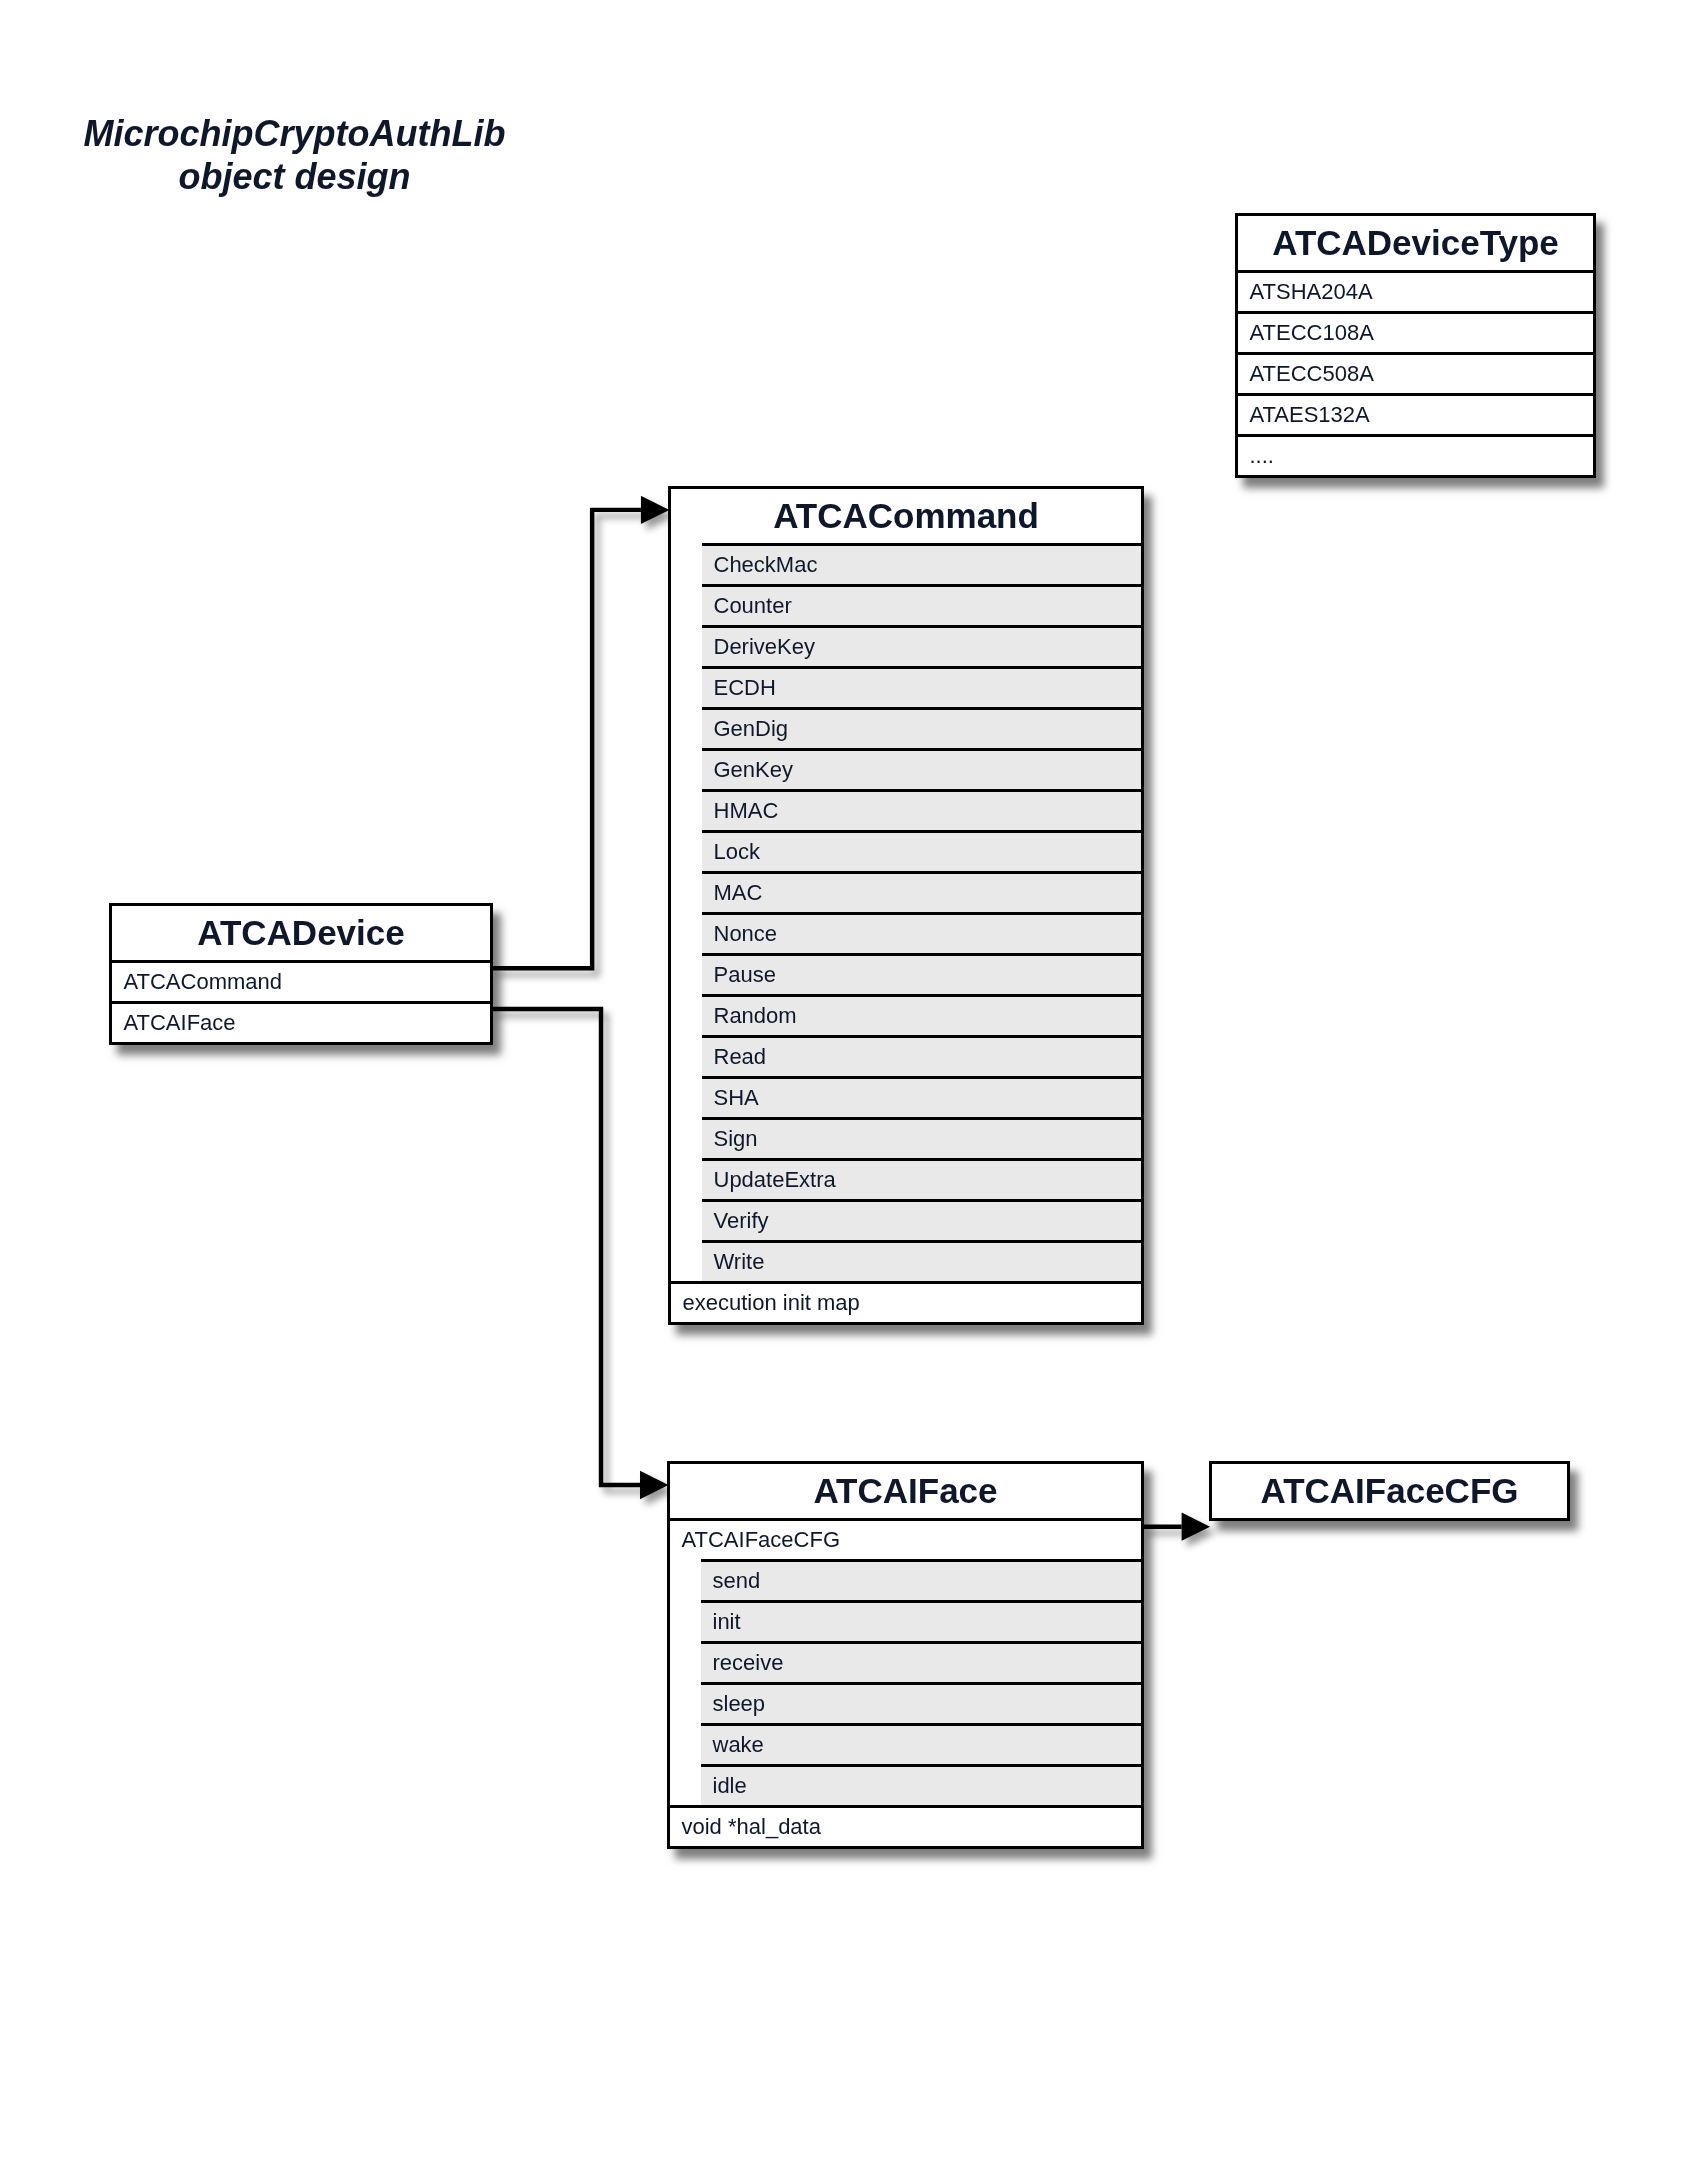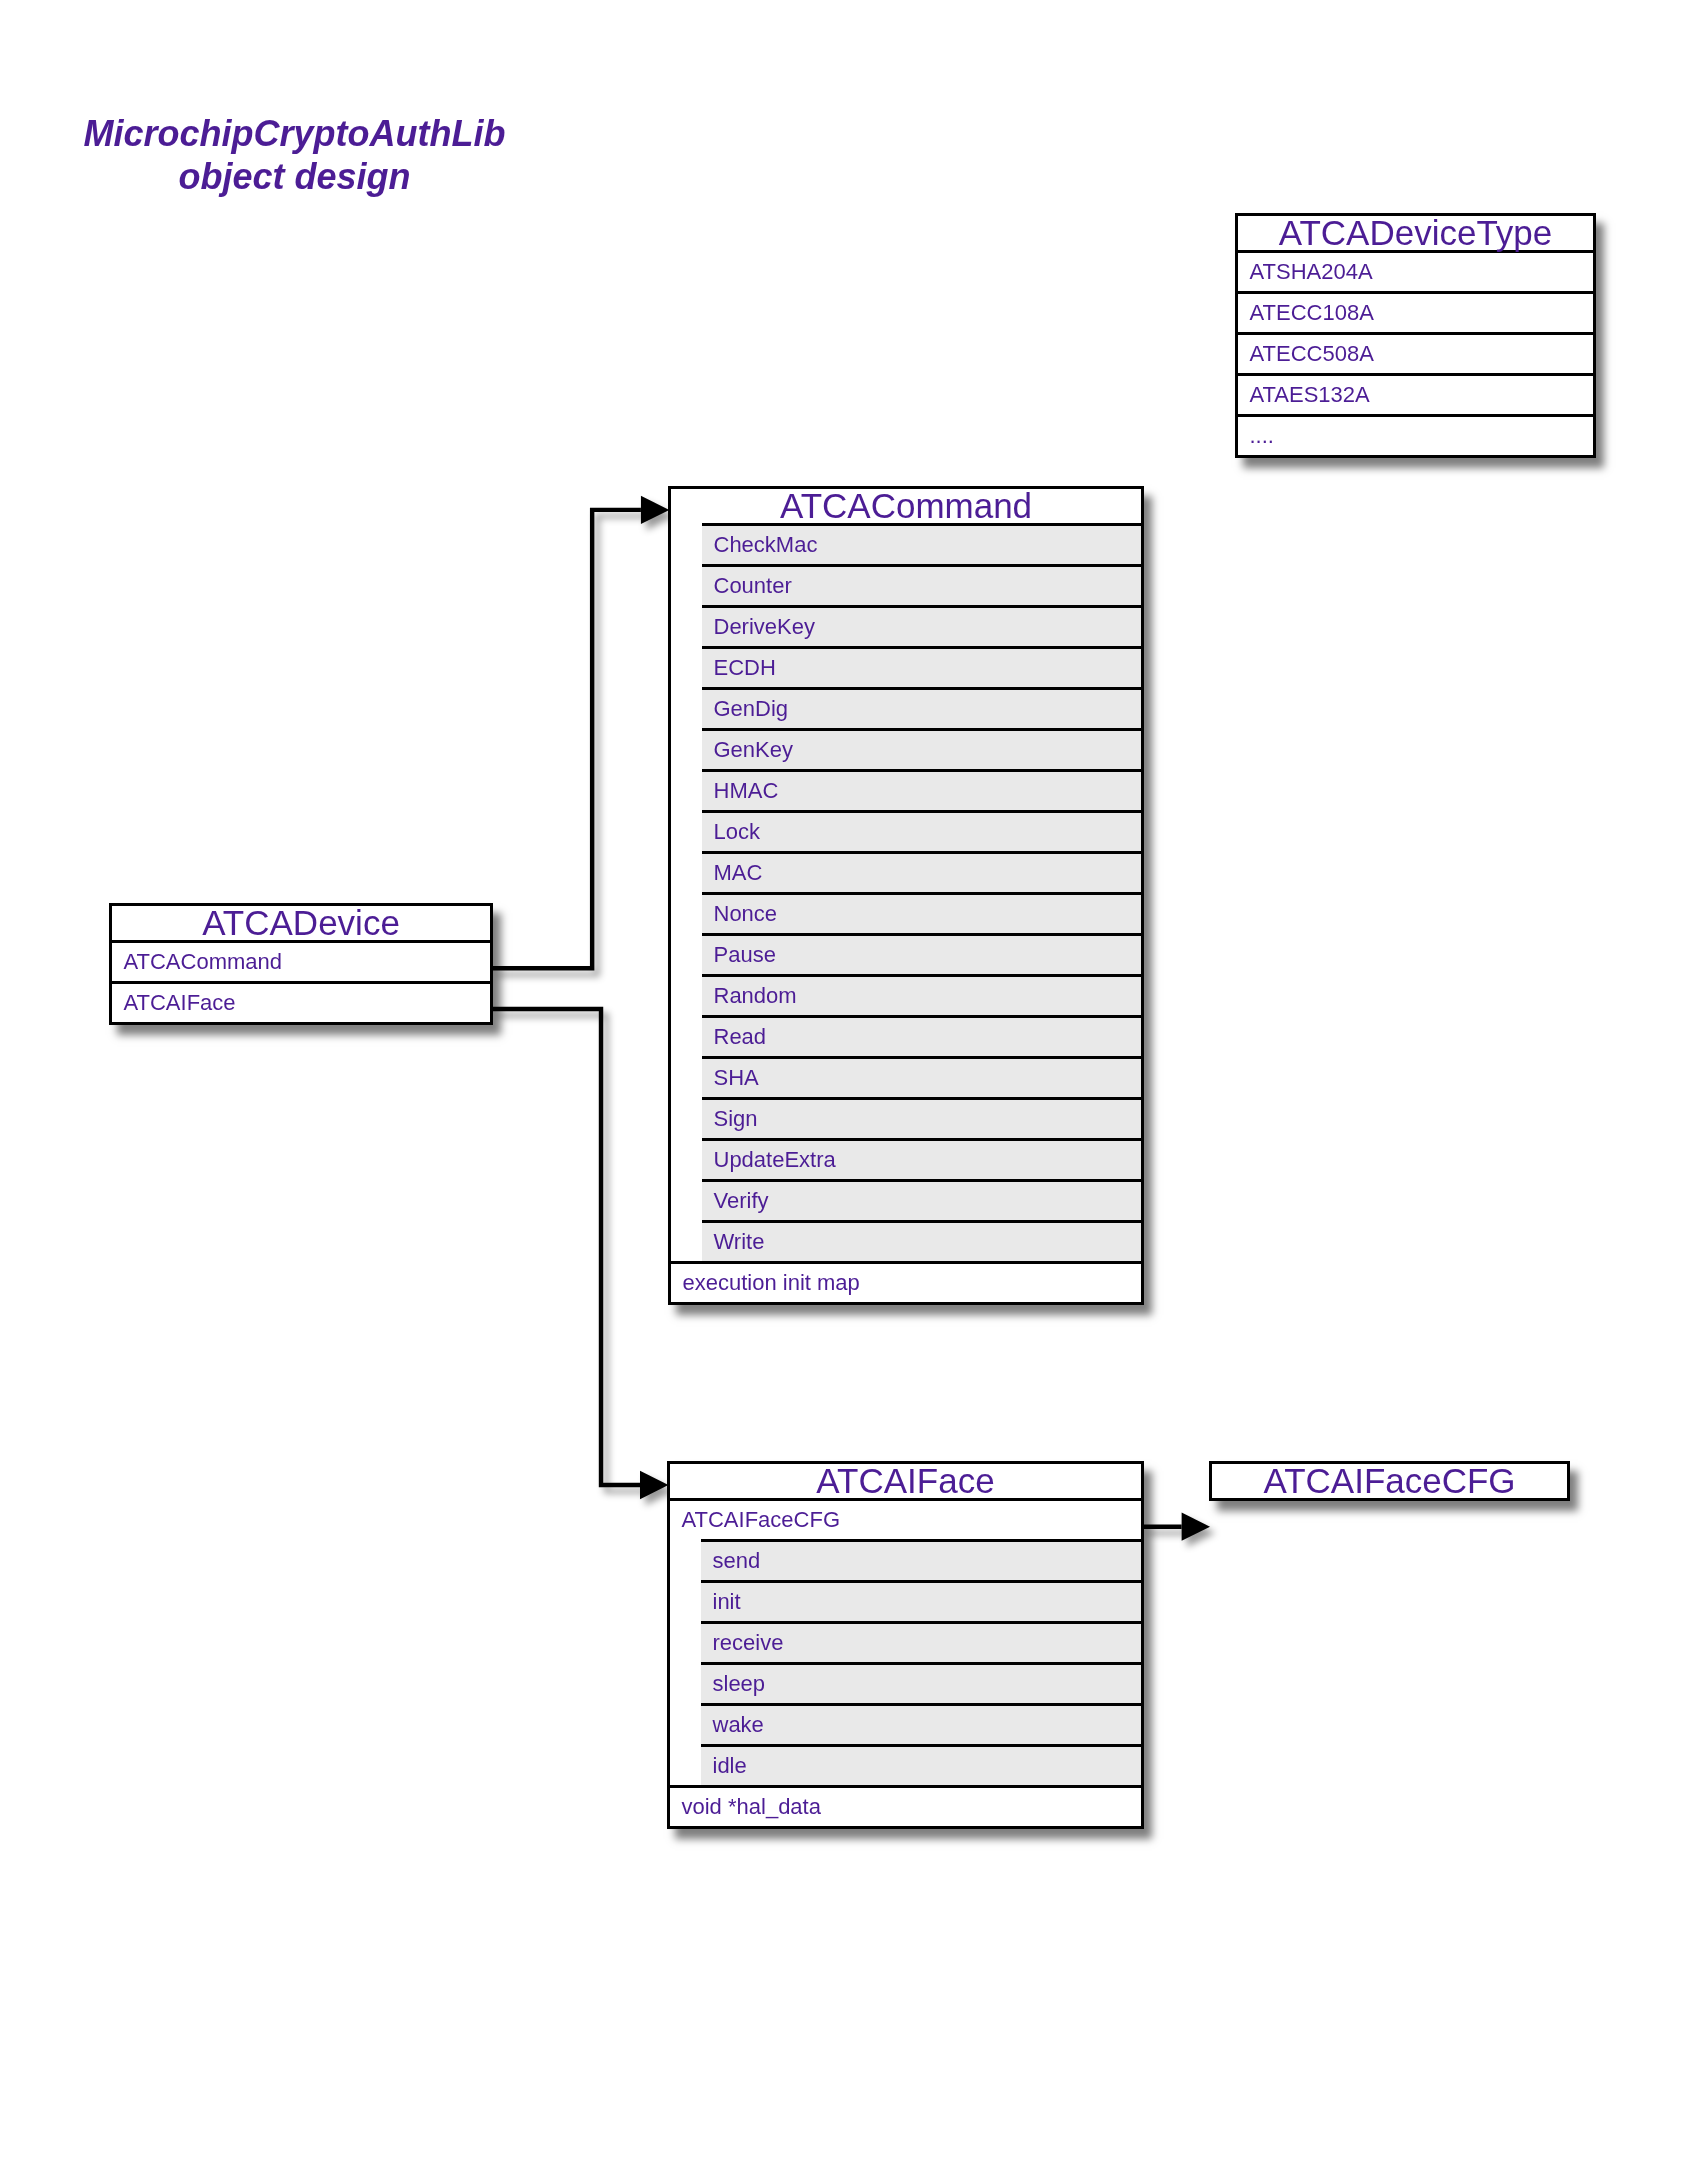--- a/index.html
+++ b/index.html
@@ -2,21 +2,21 @@
 <html style="font-size:14px"><head>
 <meta charset="utf-8">
 <style>
   html, body { margin: 0; padding: 0; background: #ffffff; }
   .page {
     position: relative;
     width: 1702px;
     height: 2166px;
     background: #ffffff;
     font-family: "Liberation Sans", sans-serif;
-    color: #4c1d95;
+    color: #0f172a;
     overflow: hidden;
   }
   .diagram-title {
     position: absolute;
     left: 55px;
     top: 112px;
     width: 479px;
     text-align: center;
     font-weight: bold;
     font-style: italic;
@@ -25,25 +25,25 @@
   }
   .diagram-title span { display: block; }
   .uml-box {
     position: absolute;
     background: #ffffff;
     border: 3.5px solid #000000;
     box-sizing: border-box;
     box-shadow: 8px 9.8px 8px rgba(0,0,0,0.5);
   }
   .box-header {
-    height: 34px;
+    height: 54px;
     display: flex;
     align-items: center;
     justify-content: center;
-    font-weight: normal;
+    font-weight: bold;
     font-size: 35px;
     background: #ffffff;
   }
   .box-row {
     height: 41px;
     box-sizing: border-box;
     border-top: 3.5px solid #000000;
     display: flex;
     align-items: center;
     padding-left: 11.5px;

